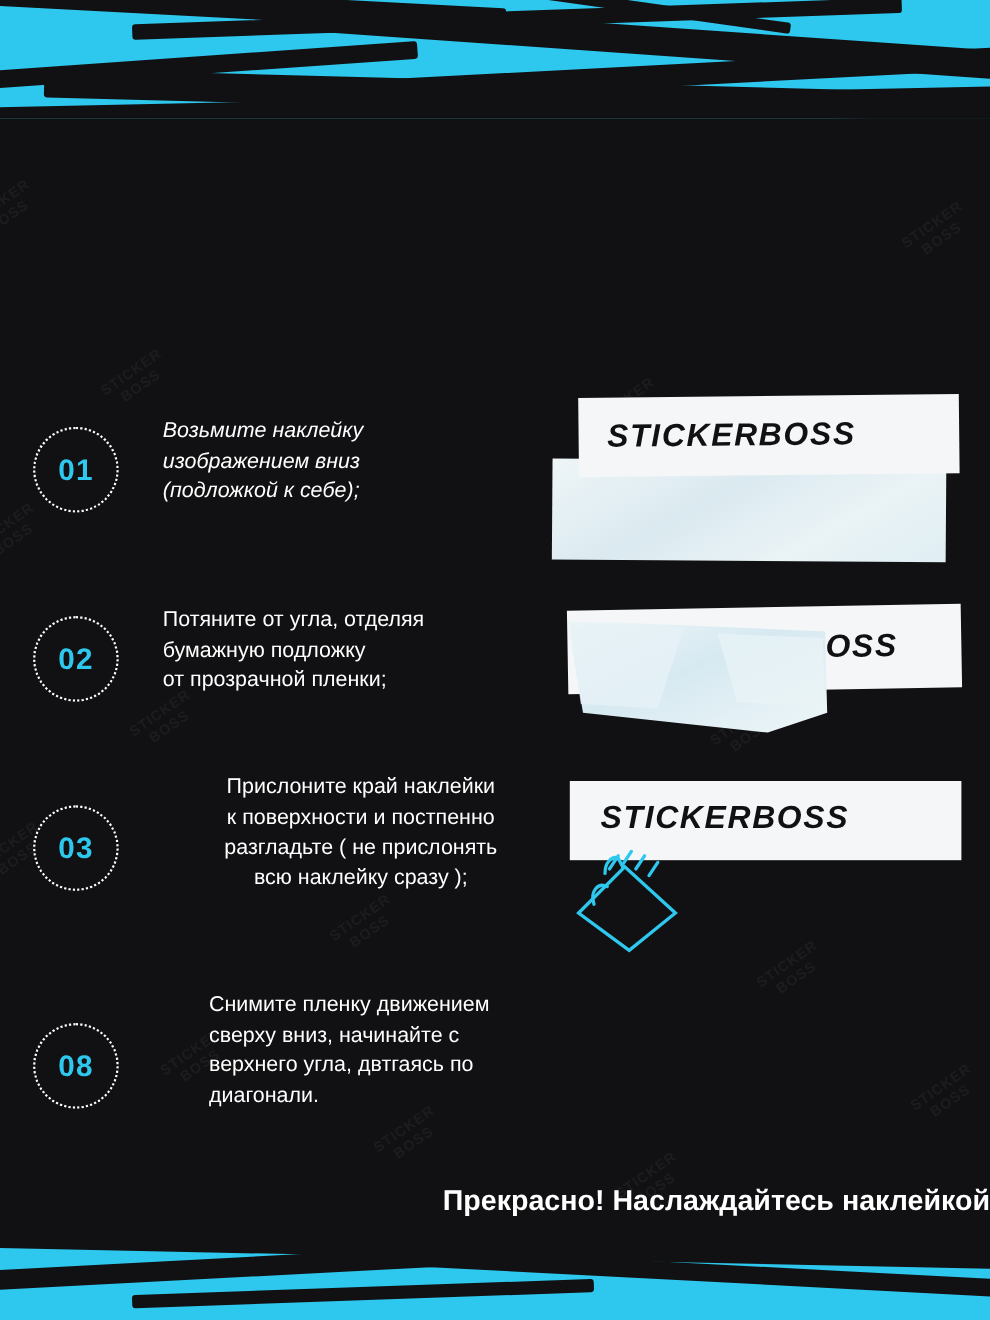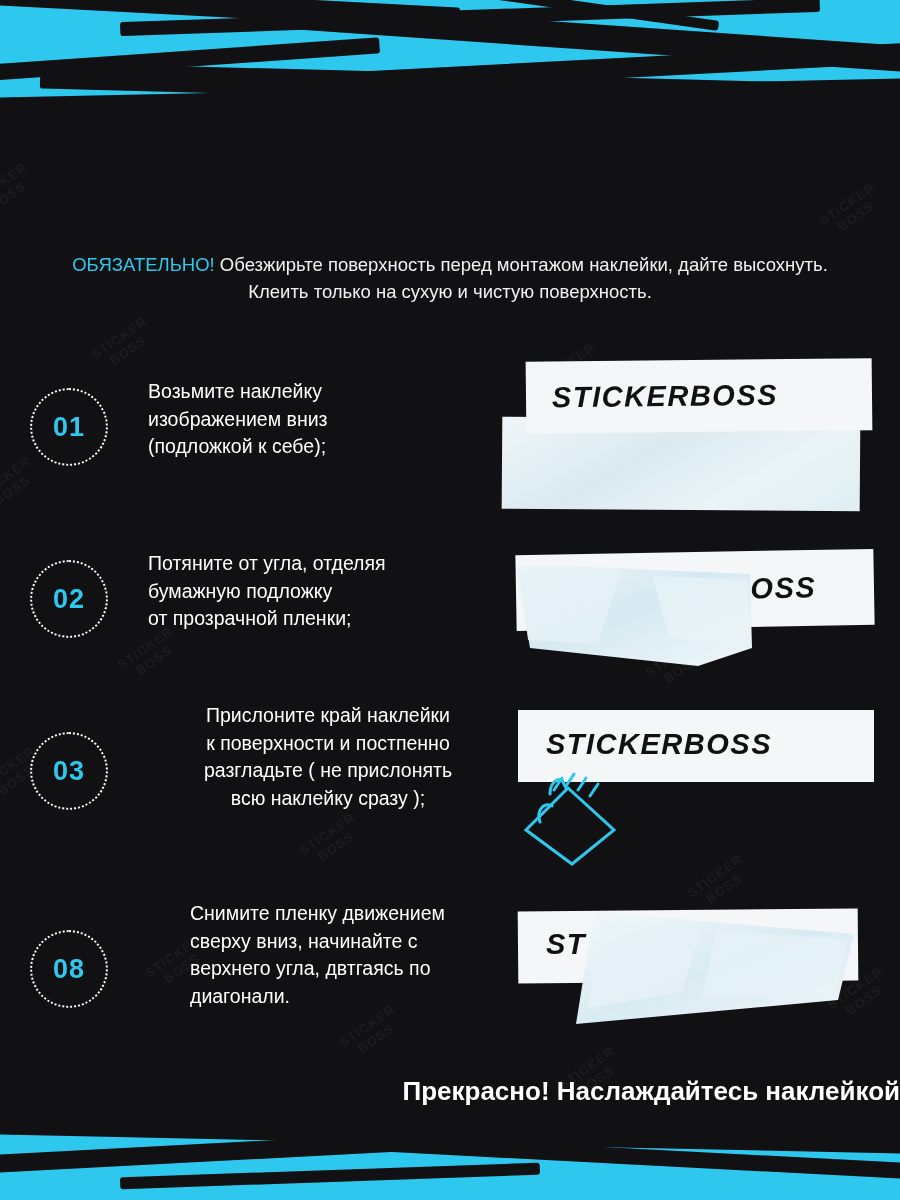--- a/index.html
+++ b/index.html
@@ -215,27 +215,24 @@
   <div class="band band-bottom">
     <div class="stroke" style="left:-40px; top:-12px; width:980px; height:26px; transform:rotate(1.2deg);"></div>
     <div class="stroke" style="left:-60px; top:14px; width:520px; height:18px; transform:rotate(-3deg);"></div>
     <div class="stroke" style="left:380px; top:20px; width:560px; height:16px; transform:rotate(3deg);"></div>
     <div class="stroke" style="left:120px; top:40px; width:420px; height:12px; transform:rotate(-2deg);"></div>
   </div>
 
   <div class="content">
 
 
-    <div class="subtitle">
-      <span class="accent">ОБЯЗАТЕЛЬНО!</span><span> Обезжирьте поверхность перед монтажом наклейки, дайте высохнуть. Клеить только на сухую и чистую поверхность.</span>
-    </div>
 
     <div class="step" style="top:378px;">
       <div class="badge" style="top:10px;">01</div>
-      <div class="step-text" style="top:0px;">Возьмите наклейку
+      <div class="step-text" style="top:0px;font-style:italic;">Возьмите наклейку
 изображением вниз
 (подложкой к себе);</div>
     </div>
     <div class="art" style="left:502px; top:360px; width:370px; height:155px;">
       <div class="backing" style="left:0px; top:58px; width:358px; height:92px; transform:rotate(0.4deg);"></div>
       <div class="sheet" style="left:24px; top:0px; width:346px; height:72px; transform:rotate(-0.6deg);"></div>
       <div class="sb-word" style="left:50px; top:20px; transform:rotate(-0.6deg);">STICKERBOSS</div>
     </div>
 
     <div class="step" style="top:550px;">
@@ -279,32 +276,16 @@
       </svg>
     </div>
 
     <div class="step" style="top:900px;">
       <div class="badge" style="top:30px;">08</div>
       <div class="step-text" style="top:0px;margin-left:42px;">Снимите пленку движением
 сверху вниз, начинайте с
 верхнего угла, двтгаясь по
 диагонали.</div>
     </div>
-    <div class="art" style="left:502px; top:900px; width:372px; height:140px;">
-      <div class="sheet" style="left:16px; top:10px; width:340px; height:72px; transform:rotate(-0.5deg);"></div>
-      <div class="sb-word" style="left:44px; top:28px;">ST</div>
-      <svg width="372" height="140" style="position:absolute;left:0;top:0;">
-        <defs>
-          <linearGradient id="peelgrad4" x1="0" y1="0" x2="1" y2="1">
-            <stop offset="0%" stop-color="#f2f8fa"></stop>
-            <stop offset="50%" stop-color="#d9ebf2"></stop>
-            <stop offset="100%" stop-color="#eef6f9"></stop>
-          </linearGradient>
-        </defs>
-        <path d="M92 12 L352 34 L336 100 L74 124 Z" fill="url(#peelgrad4)"></path>
-        <path d="M100 20 L200 28 L180 92 L86 108 Z" fill="#e7f2f7" opacity="0.75"></path>
-        <path d="M214 30 L346 40 L332 94 L200 98 Z" fill="#eaf4f8" opacity="0.6"></path>
-      </svg>
-    </div>
 
     <div class="finale">Прекрасно! Наслаждайтесь наклейкой</div>
   </div>
 </div>
 
 </body></html>

